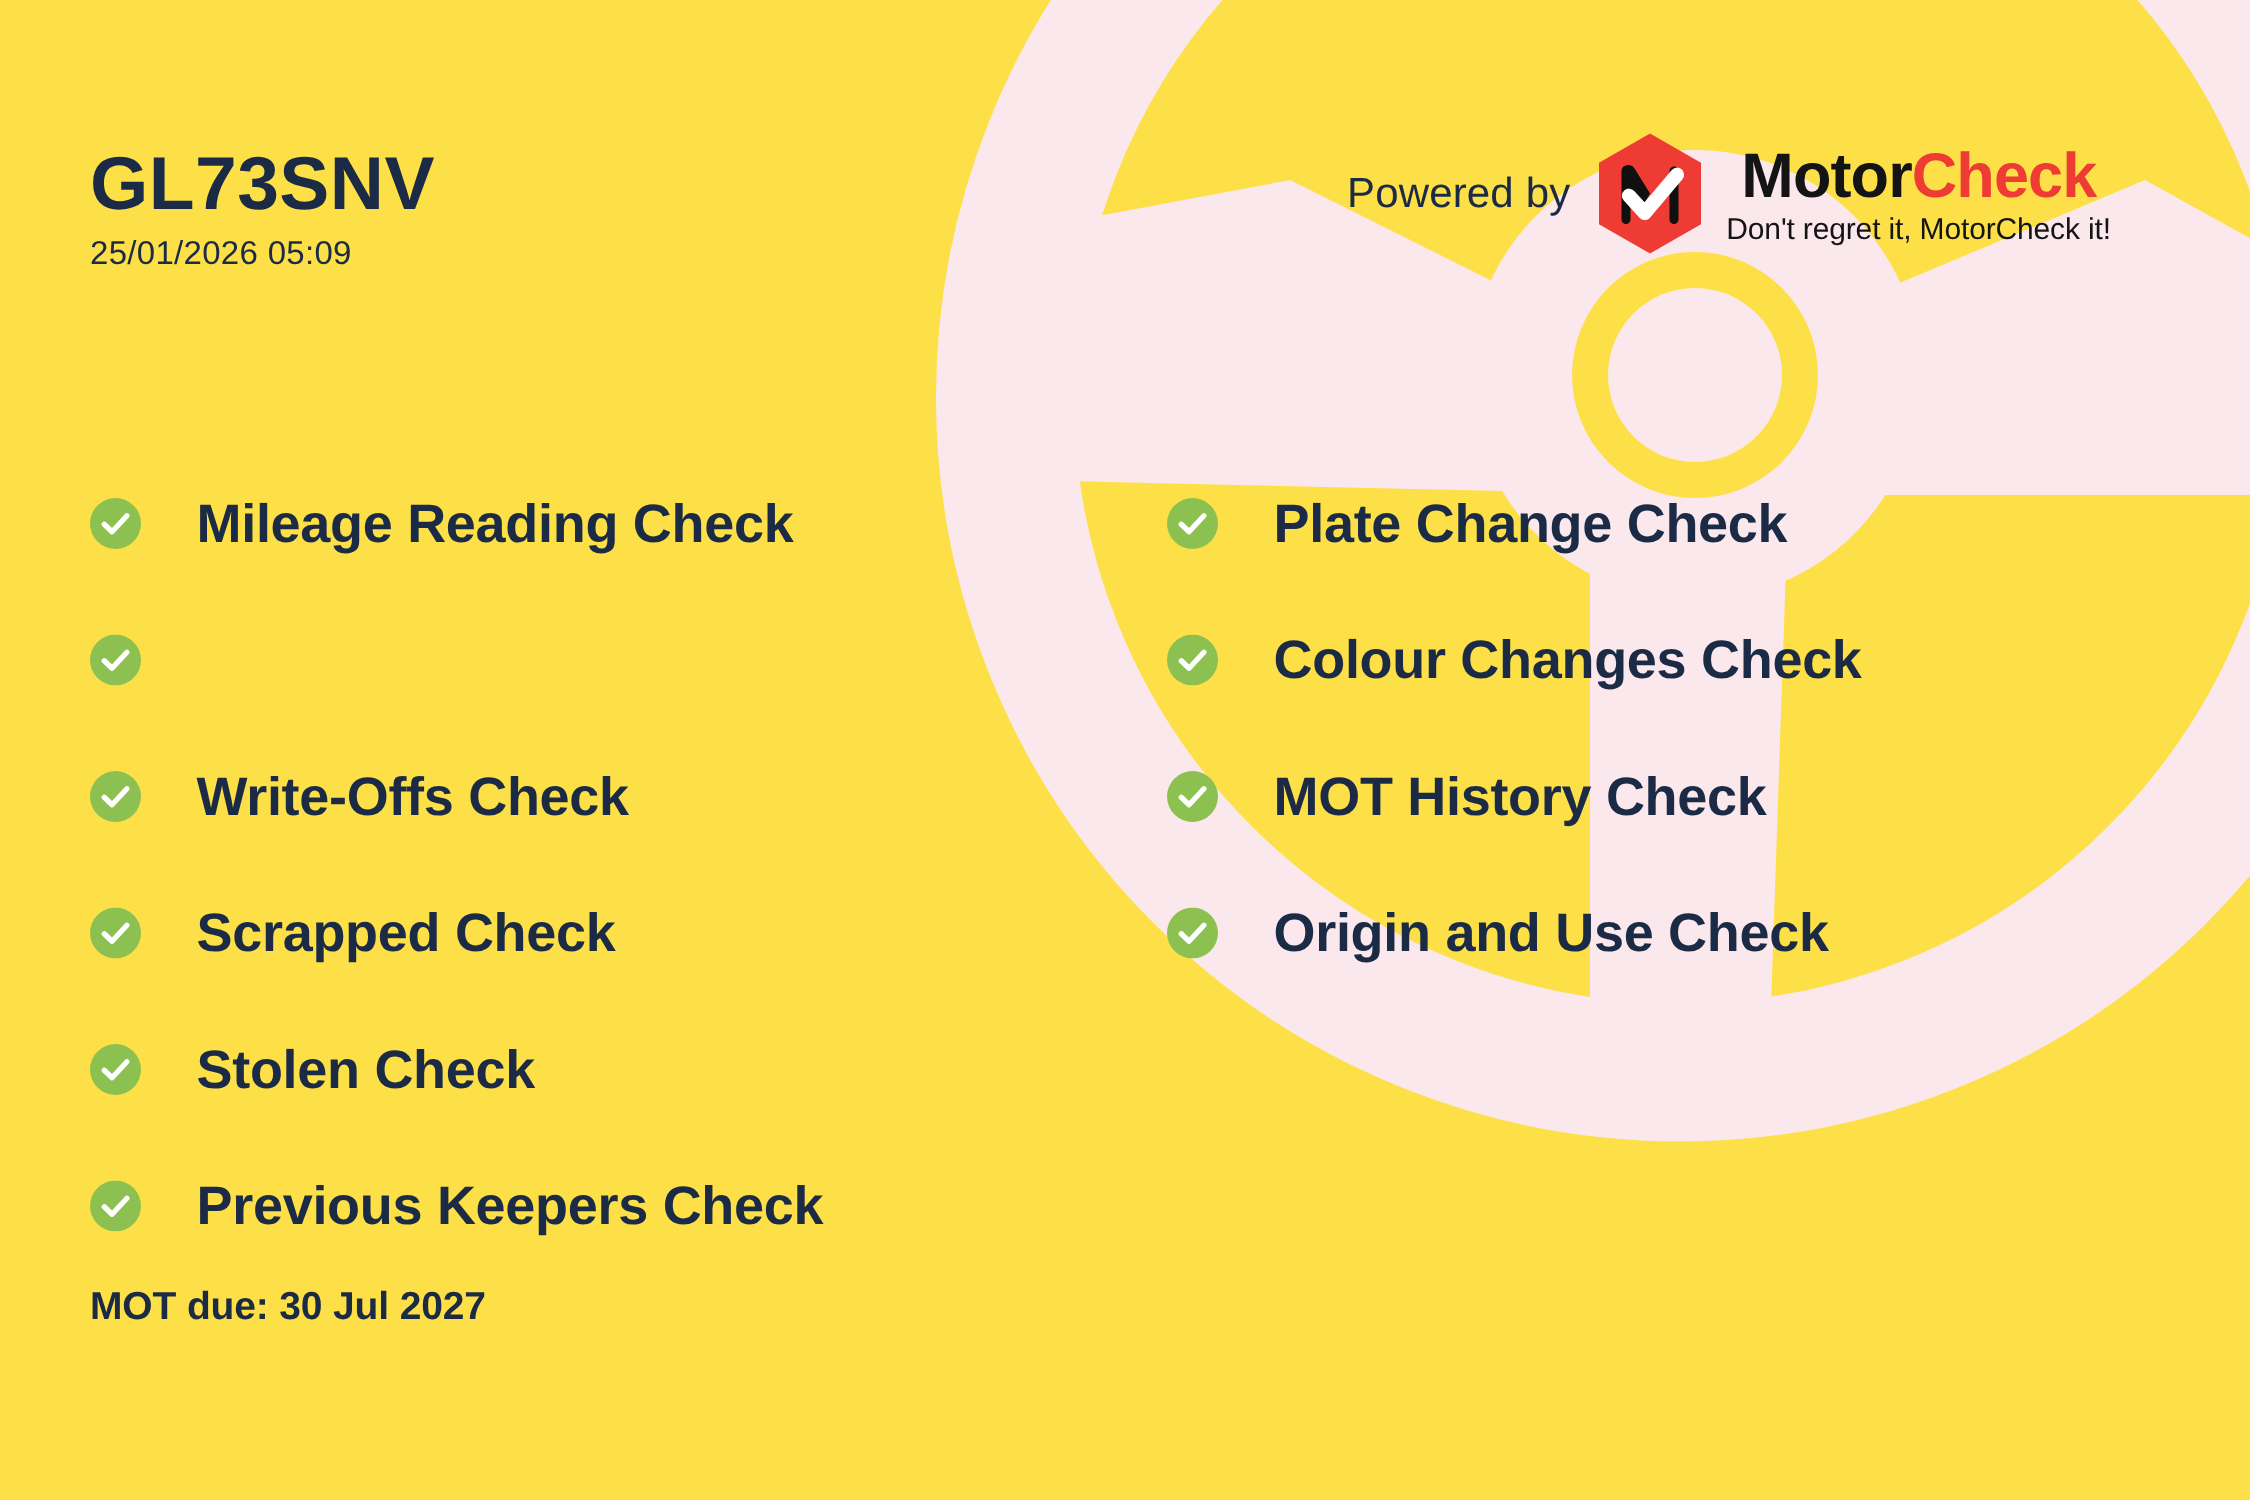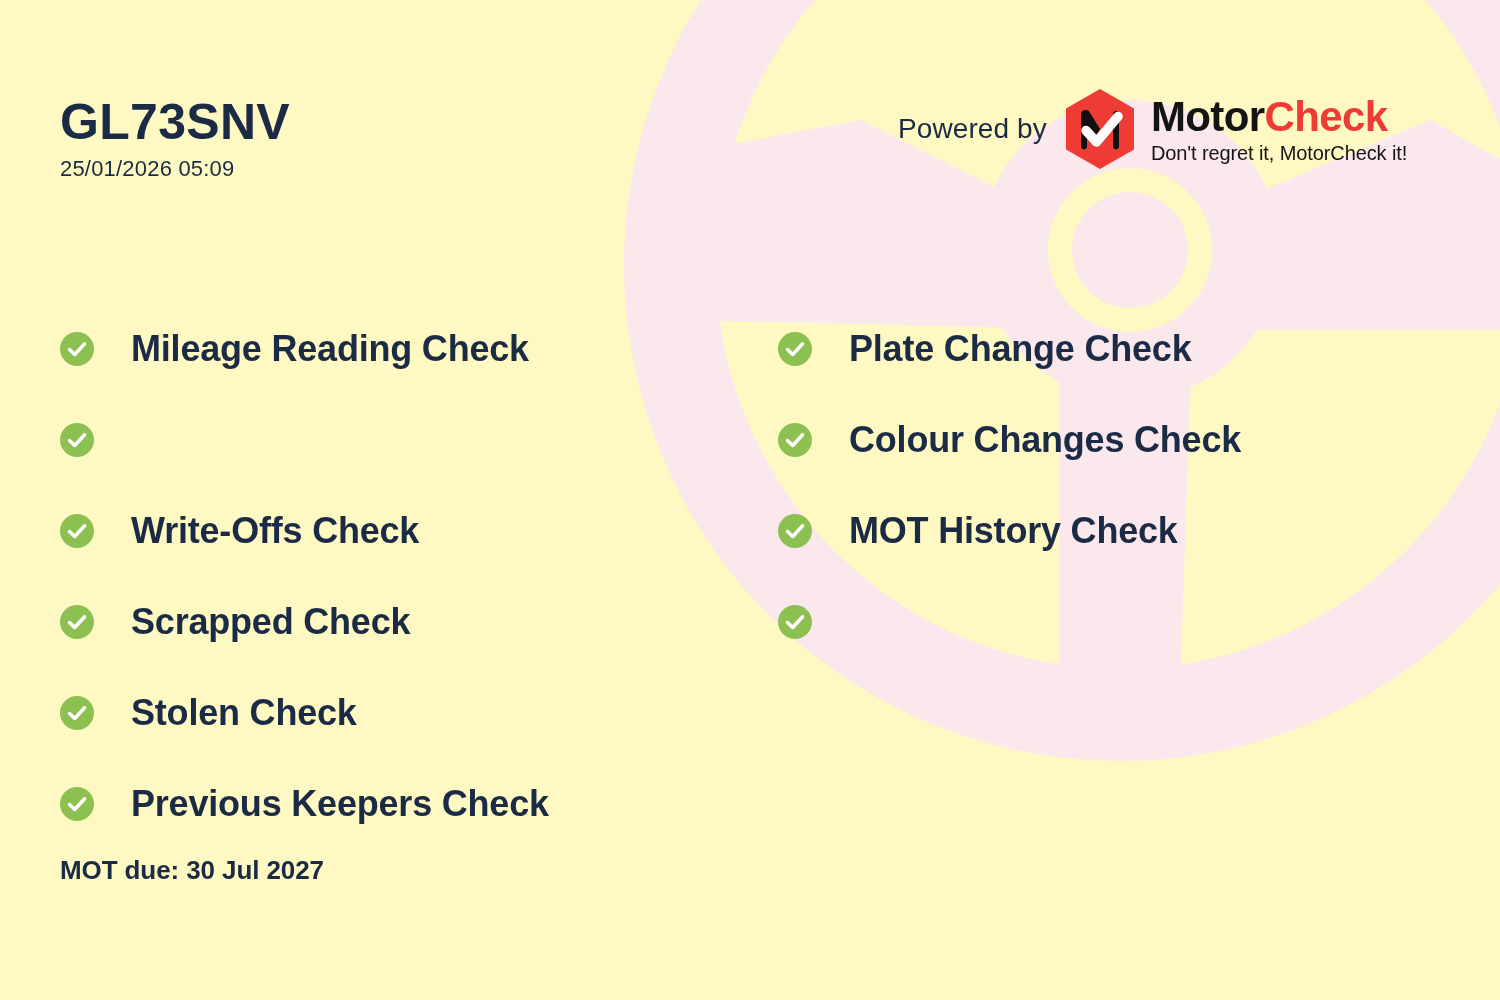--- a/index.html
+++ b/index.html
@@ -5,21 +5,21 @@
 <style>
   html, body {
     margin: 0;
     padding: 0;
     background: #ffffff;
   }
   .stage {
     position: relative;
     width: 1500px;
     height: 1000px;
-    background: #fef9c3;
+    background: #fde047;
     overflow: hidden;
     font-family: "Liberation Sans", sans-serif;
     -webkit-font-smoothing: antialiased;
   }
 
   
   .wheel-layer {
     position: absolute;
     inset: 0;
     z-index: 0;
@@ -90,21 +90,21 @@
     justify-content: center;
     line-height: 1;
   }
   .wordmark {
     font-size: 42px;
     font-weight: 700;
     letter-spacing: -0.6px;
     white-space: nowrap;
     line-height: 1;
   }
-  .wordmark .w-motor { color: #141414; }
+  .wordmark .w-motor { color: #141414; margin-left: 10px; }
   .wordmark .w-check { color: #ee3b33; margin-top: 11px; }
   .tagline {
     font-size: 20px;
     font-weight: 400;
     color: #141414;
     white-space: nowrap;
     margin-top: 5px;
     letter-spacing: -0.1px;
   }
 
@@ -289,20 +289,21 @@
           <path d="M9.5 17.5 L14.7 22.5 L24.6 11.8" fill="none" stroke="#ffffff" stroke-width="3.5" stroke-linecap="round" stroke-linejoin="round"></path>
         </svg>
         <span class="check-label">MOT History Check</span>
       </div>
 
       <div class="check-item">
         <svg class="check-badge" viewBox="0 0 34 34" aria-hidden="true">
           <circle cx="17" cy="17" r="17" fill="#8cc152"></circle>
           <path d="M9.5 17.5 L14.7 22.5 L24.6 11.8" fill="none" stroke="#ffffff" stroke-width="3.5" stroke-linecap="round" stroke-linejoin="round"></path>
         </svg>
+        <span class="check-label">Origin and Use Check</span>
       </div>
 
     </div>
   </div>
 
   <div class="mot-due">MOT due: 30 Jul 2027</div>
 
 </div>
 
 </body></html>

